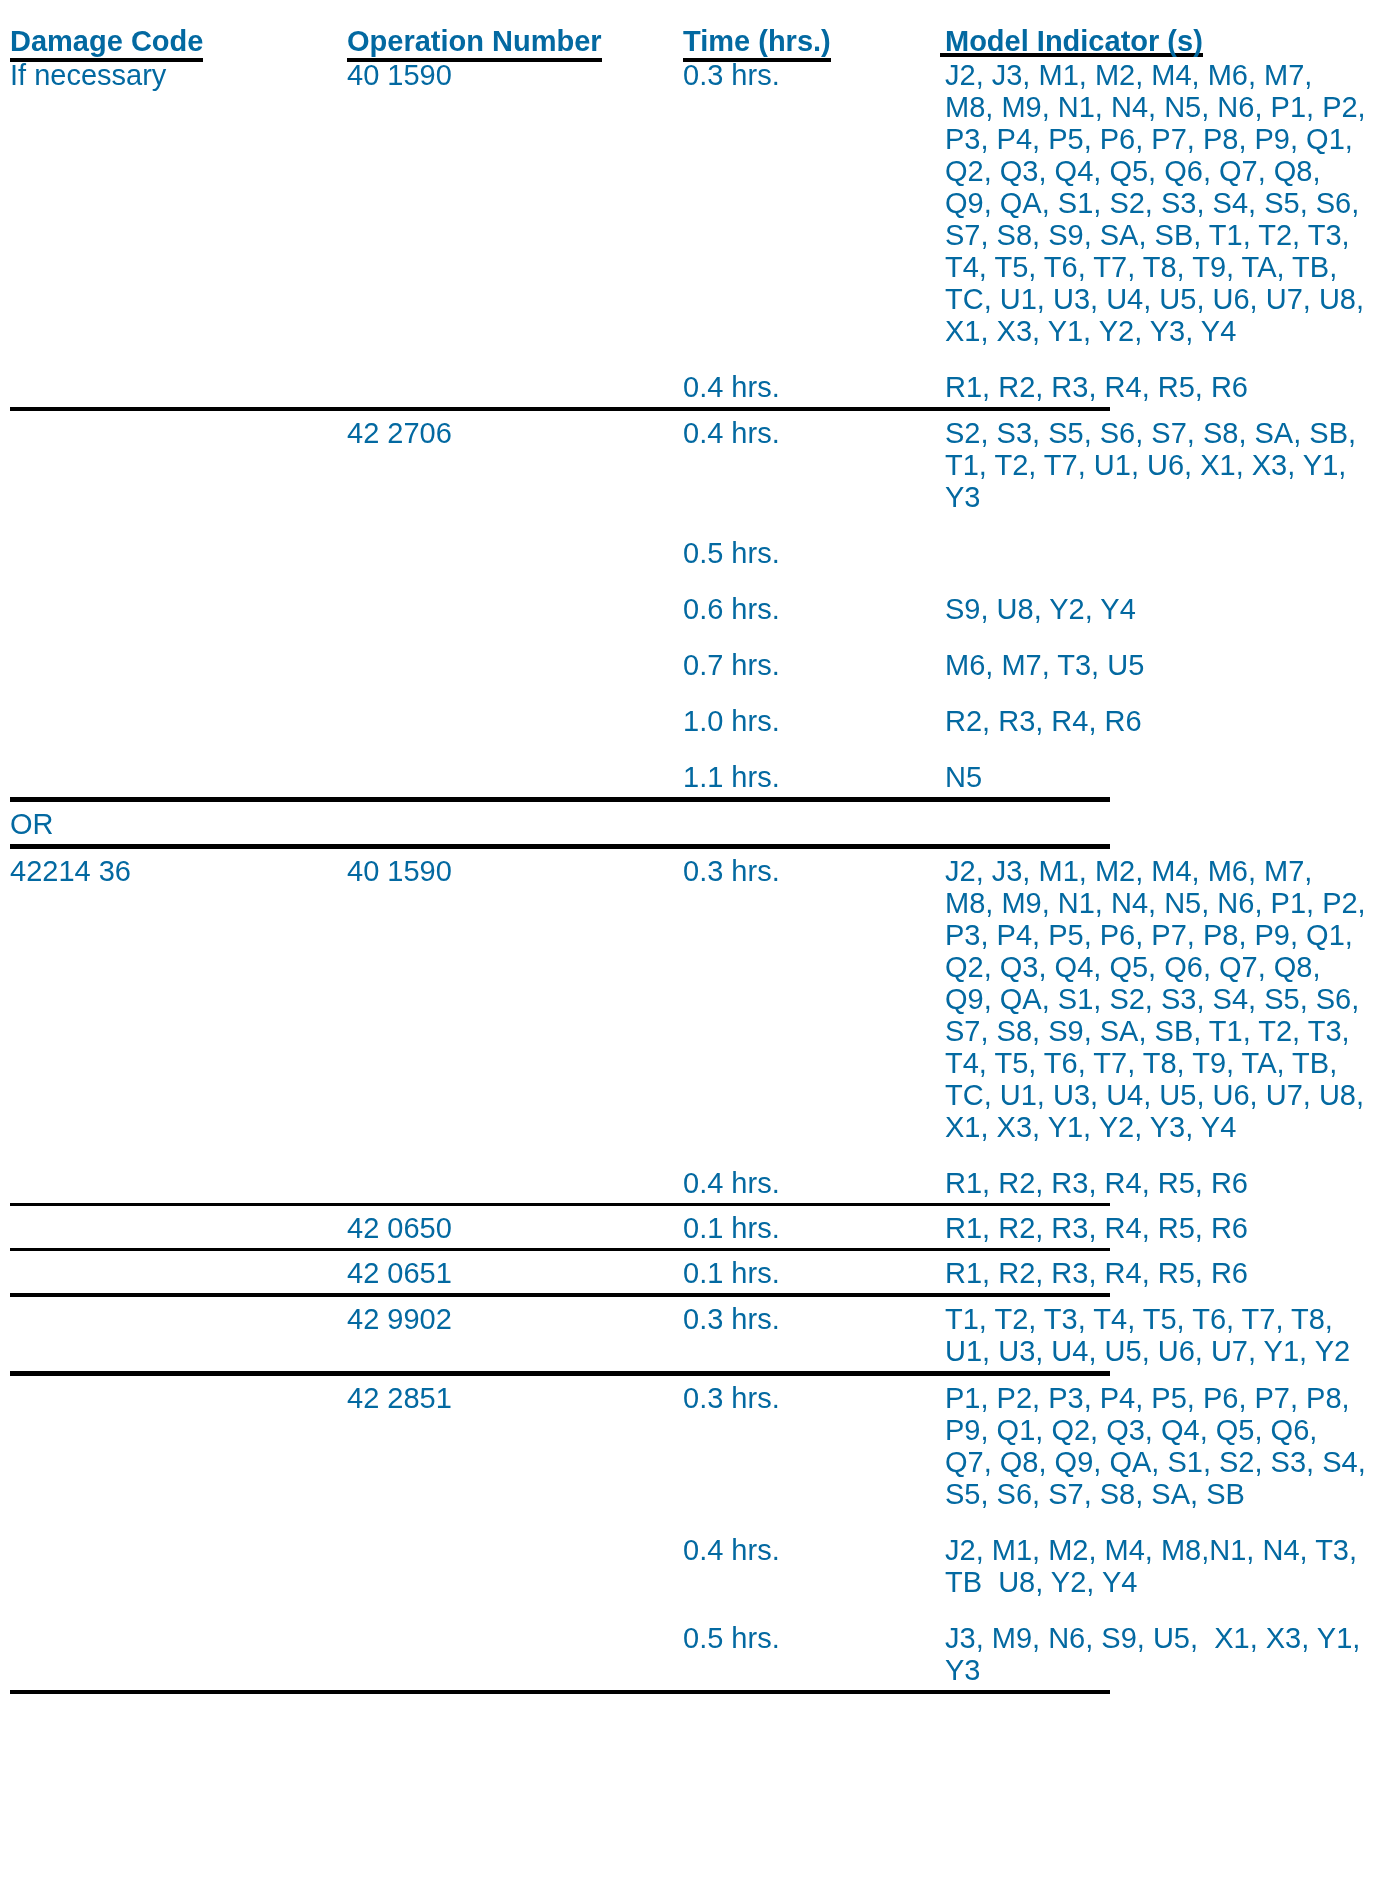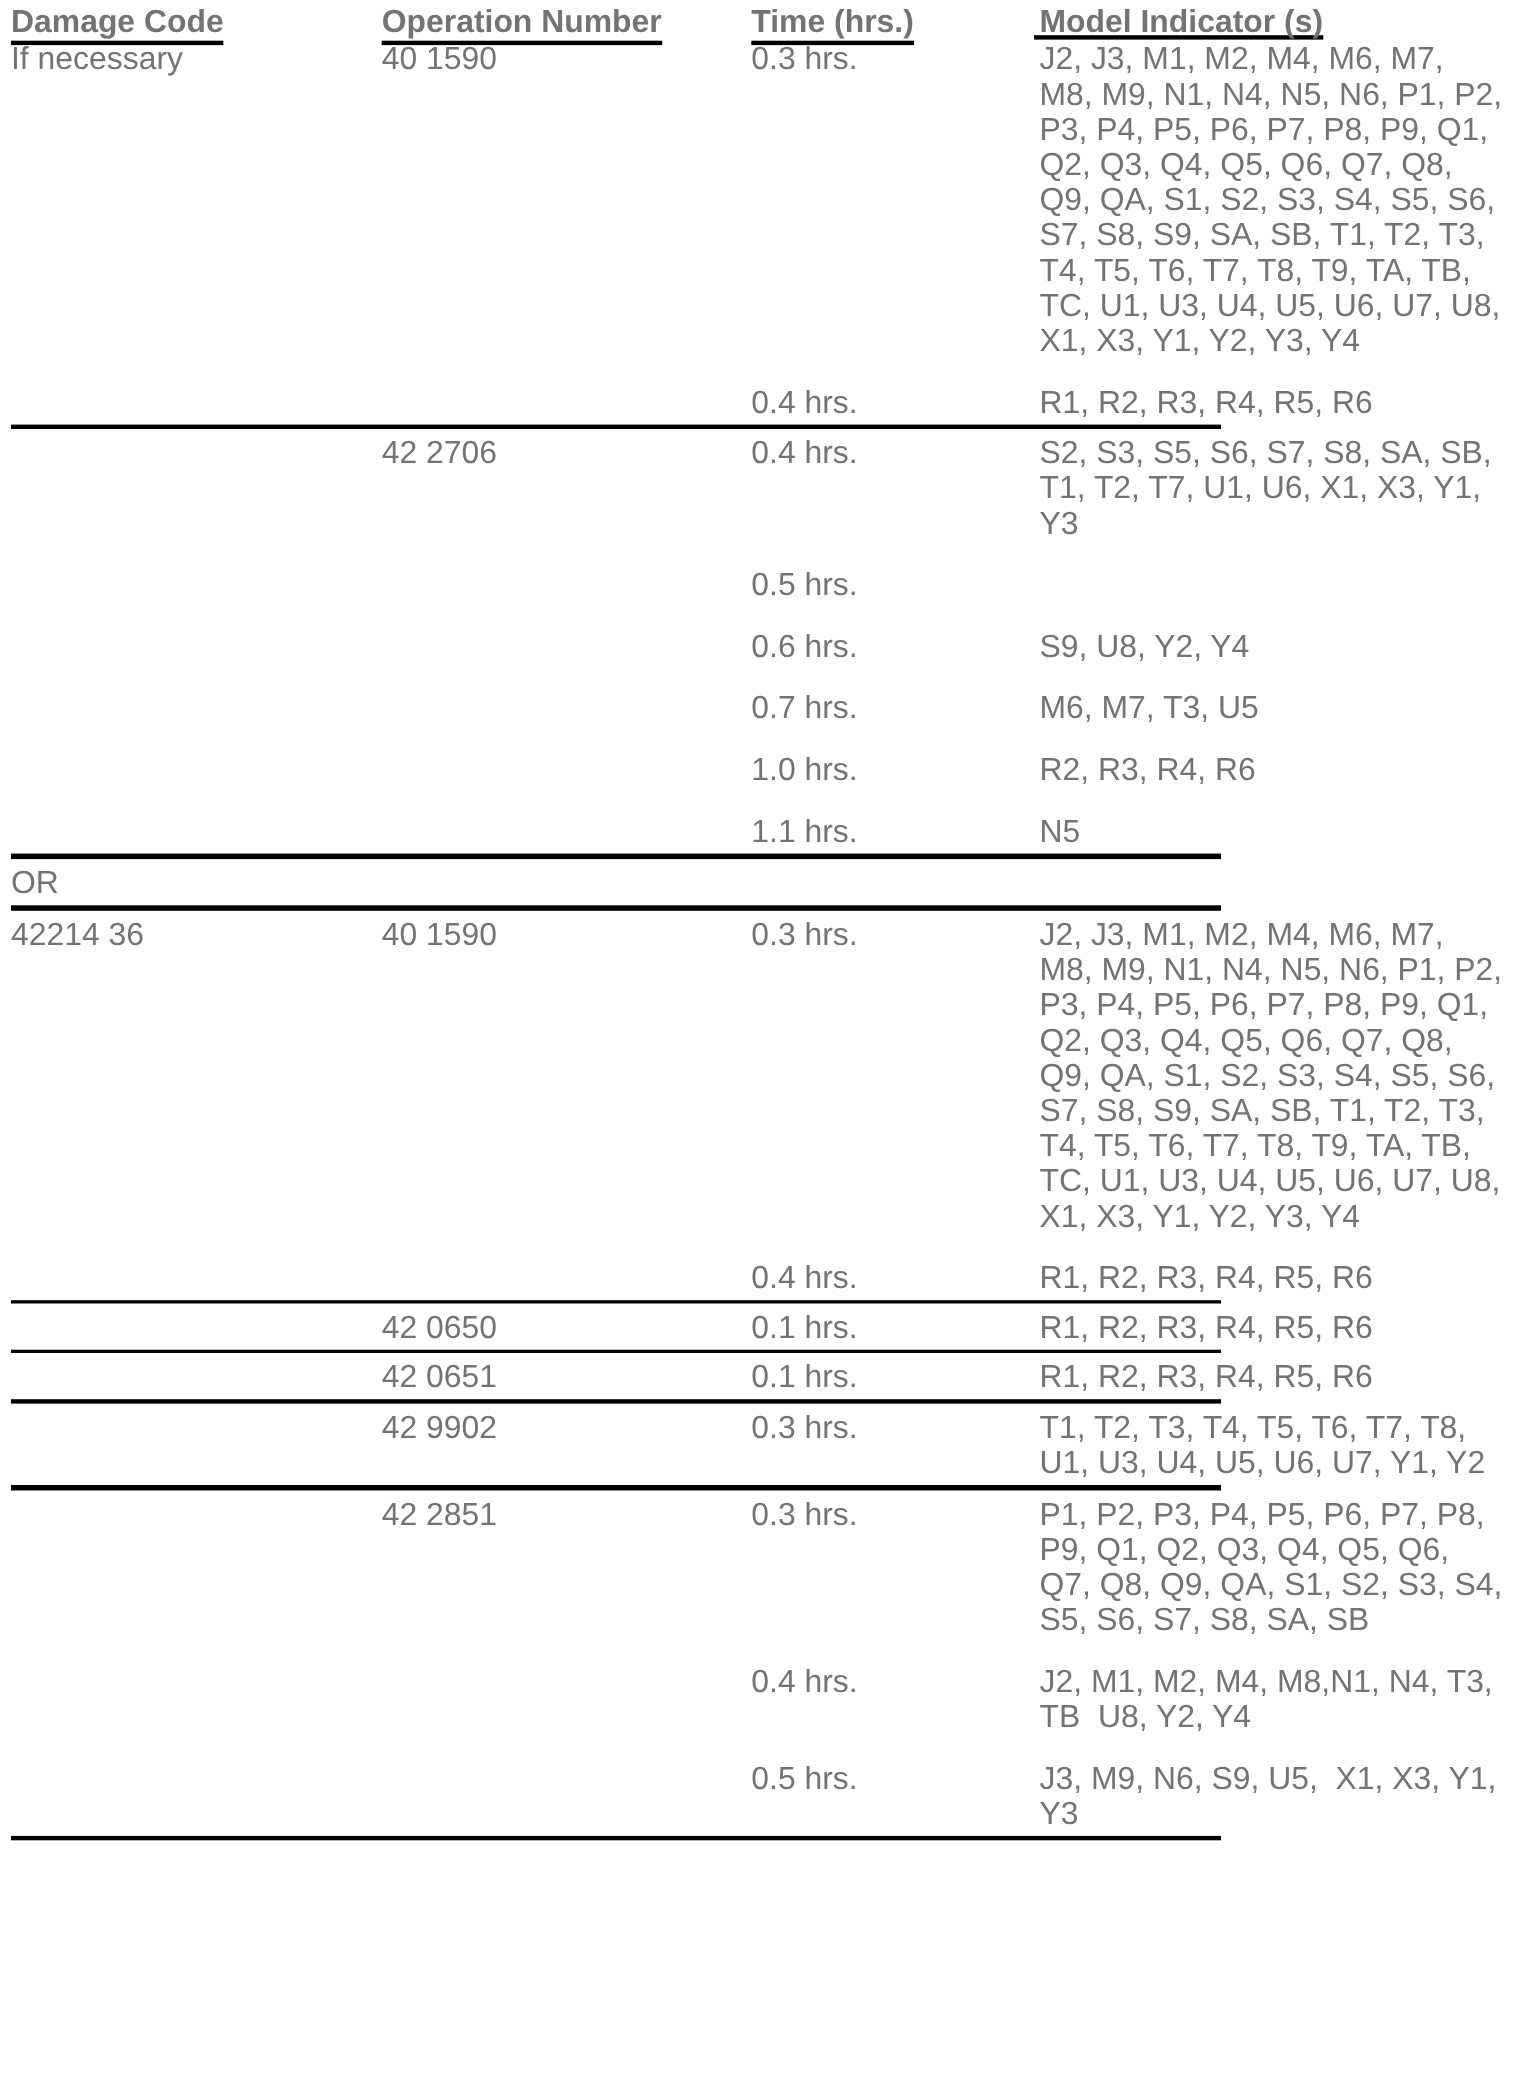--- a/index.html
+++ b/index.html
@@ -1,30 +1,30 @@
 <!DOCTYPE html>
 <html><head>
 <meta charset="utf-8">
 <style>
   html,body{margin:0;padding:0;background:#fff;}
   #page{
-    width:1116px; min-height:1904px; background:#fff; color:#737373;
+    width:1116px; min-height:1904px; background:#fff; color:#0369a1;
     font-family:"Liberation Sans", sans-serif;
     font-size:29px; line-height:32px;
     padding-top:4px; box-sizing:border-box;
     -webkit-font-smoothing:none;
   }
   .row{display:grid; grid-template-columns:347px 336px 257px 1fr;}
   .cell{white-space:pre; overflow:visible;}
   .c1{padding-left:10px;}
   .c4{padding-left:5px;}
   .hdr{font-weight:bold; margin-bottom:2px; align-items:end;}
   .hdr .cell{height:32px; box-sizing:border-box;}
   .hdr .uline{display:inline-block; border-bottom:4px solid #000; padding-bottom:1px;}
-  .hdr .c4{border-bottom:4px solid #000;}
+  .hdr .c4{border-bottom:4px solid #000;margin-top:21px;}
   .mt{margin-top:24px;}
   .rule{margin:4px 6px 6px 10px; background:#000; border:none;}
   .rule.thin{height:3px;}
   .rule.med{height:4px;}
   .rule.thick{height:5px;}
 </style>
 </head>
 <body>
 
 <div id="page">

